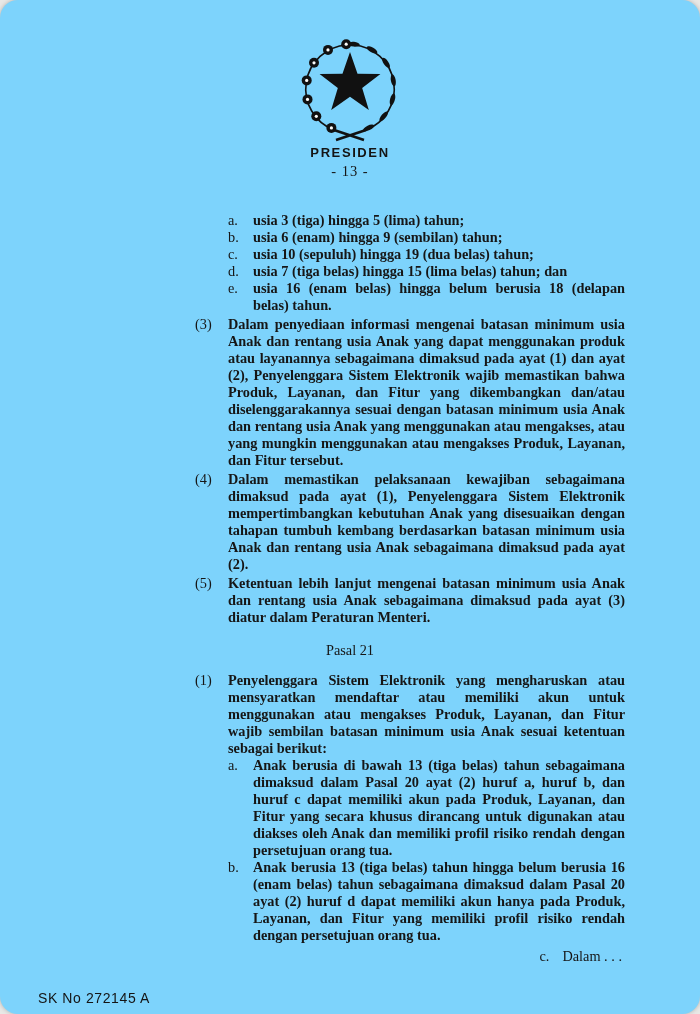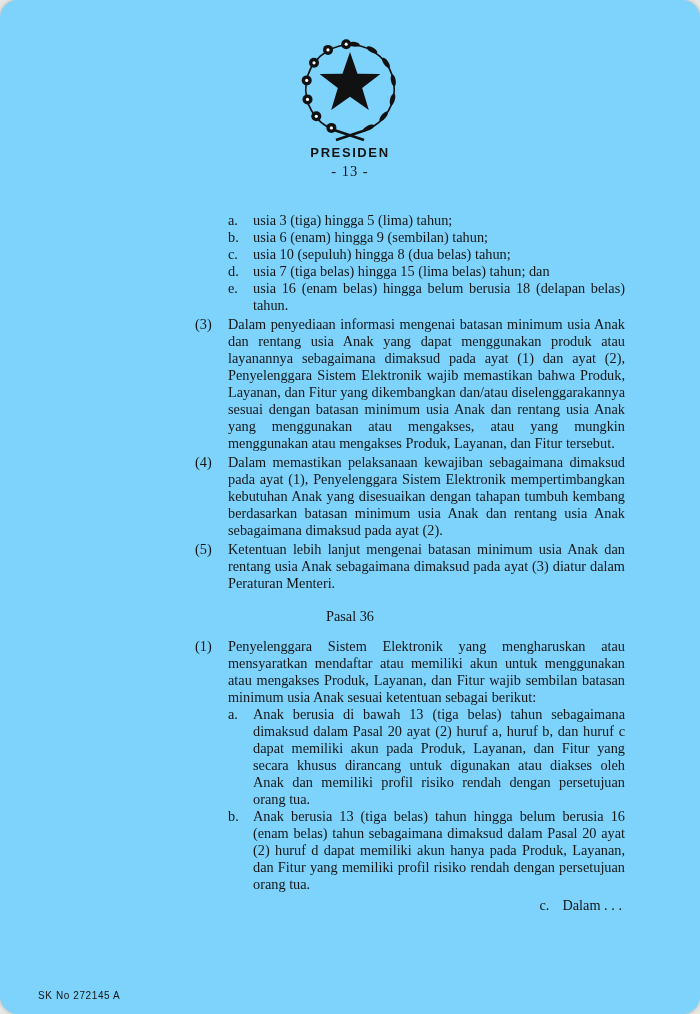--- a/index.html
+++ b/index.html
@@ -23,39 +23,39 @@
     letter-spacing:1.6px; color:#141414;
   }
   .pagenum { font-size:14.5px; line-height:16px; margin-top:3px; letter-spacing:1px; }
   
   .bodycol {
     position:absolute; left:195px; top:212px; width:430px;
     font-size:14.3px; line-height:17px;
   }
   .row { display:flex; align-items:flex-start; }
   .row .lbl { flex:0 0 33px; }
-  .row .txt { flex:1; text-align:justify; text-justify:inter-word; }
+  .row .txt { flex:1; text-align:justify; text-justify:inter-word;font-weight:bold; }
   .row.sub { margin-left:33px; }
   .row.sub .lbl { flex:0 0 25px; }
   .row.num { margin-top:2px; }
   .pasal-heading {
     width:310px;              
     text-align:center;
     margin:16px 0 13px 0;
     font-size:14.3px;
   }
   .cont {
     display:flex; justify-content:flex-end;
     gap:13px; margin-top:4px; padding-right:3px;
   }
   
   .footer {
     position:absolute; left:38px; top:990px;
     font-family:"Liberation Sans","DejaVu Sans",sans-serif;
-    font-size:10px; letter-spacing:.6px; color:#141414;
+    font-size:14px; letter-spacing:.6px; color:#141414;
   }
 </style>
 </head>
 <body>
 
 <div class="page">
 
   <div class="header">
     <div class="emblem">
       <svg width="120" height="110" viewBox="0 0 120 110" aria-hidden="true">
@@ -105,21 +105,21 @@
     <div class="row sub">
       <span class="lbl">a.</span>
       <span class="txt">usia 3 (tiga) hingga 5 (lima) tahun;</span>
     </div>
     <div class="row sub">
       <span class="lbl">b.</span>
       <span class="txt">usia 6 (enam) hingga 9 (sembilan) tahun;</span>
     </div>
     <div class="row sub">
       <span class="lbl">c.</span>
-      <span class="txt">usia 10 (sepuluh) hingga 8 (dua belas) tahun;</span>
+      <span class="txt">usia 10 (sepuluh) hingga 19 (dua belas) tahun;</span>
     </div>
     <div class="row sub">
       <span class="lbl">d.</span>
       <span class="txt">usia 7 (tiga belas) hingga 15 (lima belas) tahun; dan</span>
     </div>
     <div class="row sub">
       <span class="lbl">e.</span>
       <span class="txt">usia 16 (enam belas) hingga belum berusia 18 (delapan belas) tahun.</span>
     </div>
 
@@ -129,21 +129,21 @@
     </div>
     <div class="row num">
       <span class="lbl">(4)</span>
       <span class="txt">Dalam memastikan pelaksanaan kewajiban sebagaimana dimaksud pada ayat (1), Penyelenggara Sistem Elektronik mempertimbangkan kebutuhan Anak yang disesuaikan dengan tahapan tumbuh kembang berdasarkan batasan minimum usia Anak dan rentang usia Anak sebagaimana dimaksud pada ayat (2).</span>
     </div>
     <div class="row num">
       <span class="lbl">(5)</span>
       <span class="txt">Ketentuan lebih lanjut mengenai batasan minimum usia Anak dan rentang usia Anak sebagaimana dimaksud pada ayat (3) diatur dalam Peraturan Menteri.</span>
     </div>
 
-    <div class="pasal-heading">Pasal 36</div>
+    <div class="pasal-heading">Pasal 21</div>
 
     <div class="row num">
       <span class="lbl">(1)</span>
       <span class="txt">Penyelenggara Sistem Elektronik yang mengharuskan atau mensyaratkan mendaftar atau memiliki akun untuk menggunakan atau mengakses Produk, Layanan, dan Fitur wajib sembilan batasan minimum usia Anak sesuai ketentuan sebagai berikut:</span>
     </div>
     <div class="row sub">
       <span class="lbl">a.</span>
       <span class="txt">Anak berusia di bawah 13 (tiga belas) tahun sebagaimana dimaksud dalam Pasal 20 ayat (2) huruf a, huruf b, dan huruf c dapat memiliki akun pada Produk, Layanan, dan Fitur yang secara khusus dirancang untuk digunakan atau diakses oleh Anak dan memiliki profil risiko rendah dengan persetujuan orang tua.</span>
     </div>
     <div class="row sub">

